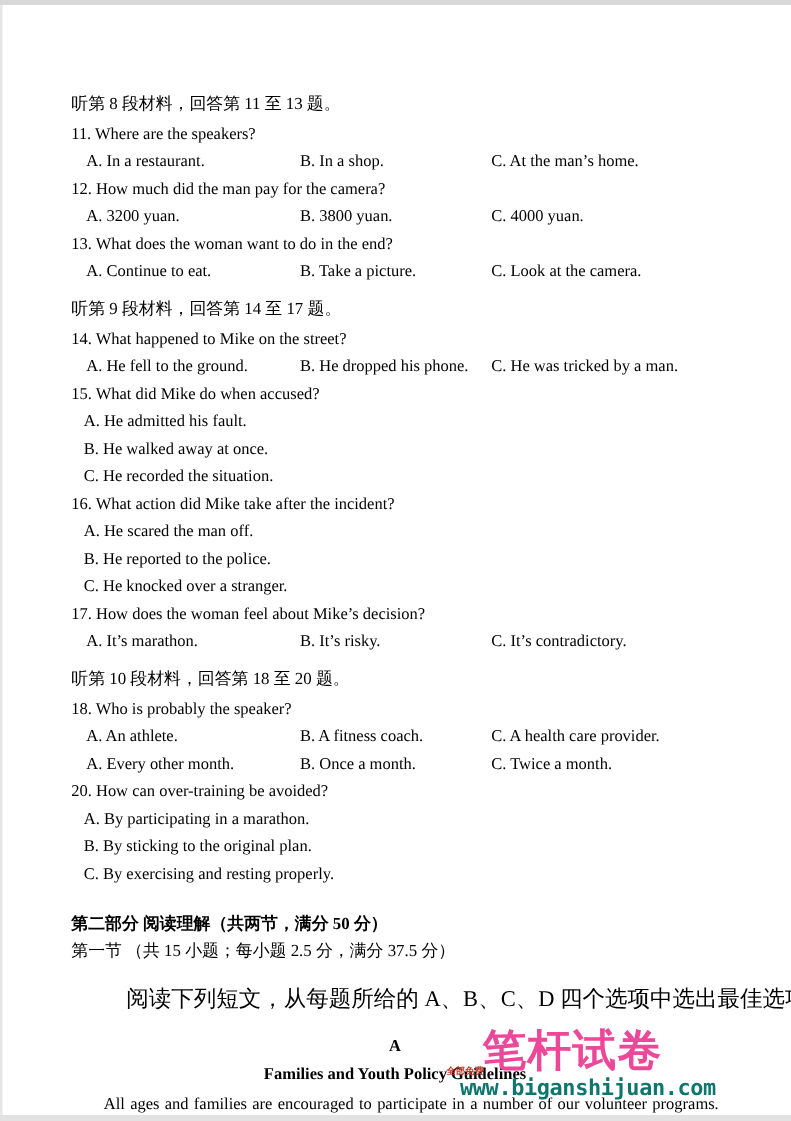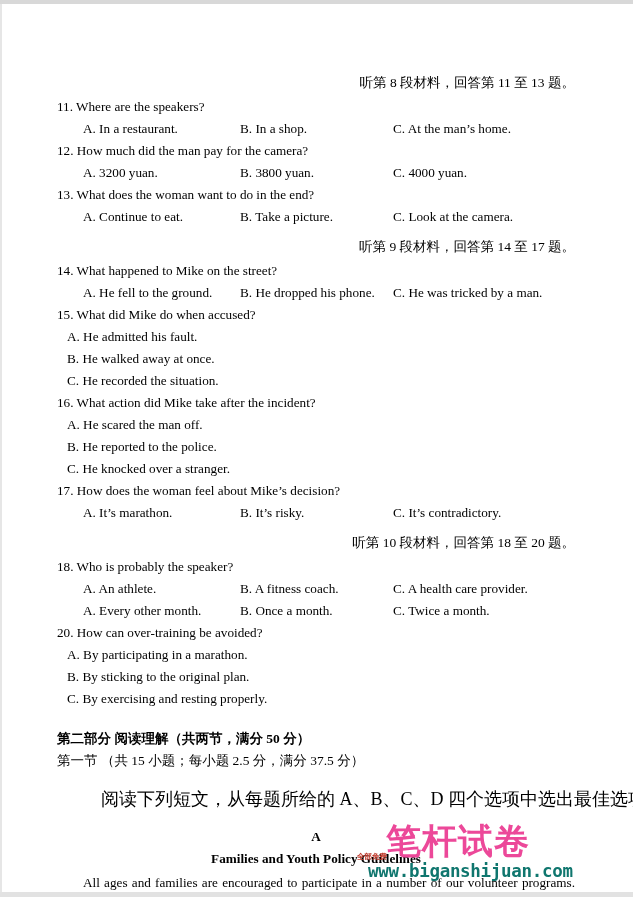--- a/index.html
+++ b/index.html
@@ -45,41 +45,40 @@
     top: 72px;
     width: 518px;
   }
 
   
   .cn-line {
     font-size: 13.5px;
     line-height: 22px;
     margin: 0 0 2px 0;
     white-space: nowrap;
-    text-align: right;
   }
   .q-line {
     font-size: 13.2px;
     line-height: 22px;
     margin: 0;
     white-space: nowrap;
   }
   .opt-row {
     font-size: 13.2px;
     line-height: 22px;
     margin: 0;
     position: relative;
     height: 22px;
   }
   .opt-row .opt {
     position: absolute;
     top: 0;
     white-space: nowrap;
   }
-  .opt-a { left: 26px; }
+  .opt-a { left: 12px; }
   .opt-b { left: 183px; }
   .opt-c { left: 336px; }
 
   .opt-stack {
     font-size: 13.2px;
     line-height: 22px;
     margin: 0;
     padding-left: 10px;
     white-space: nowrap;
   }

